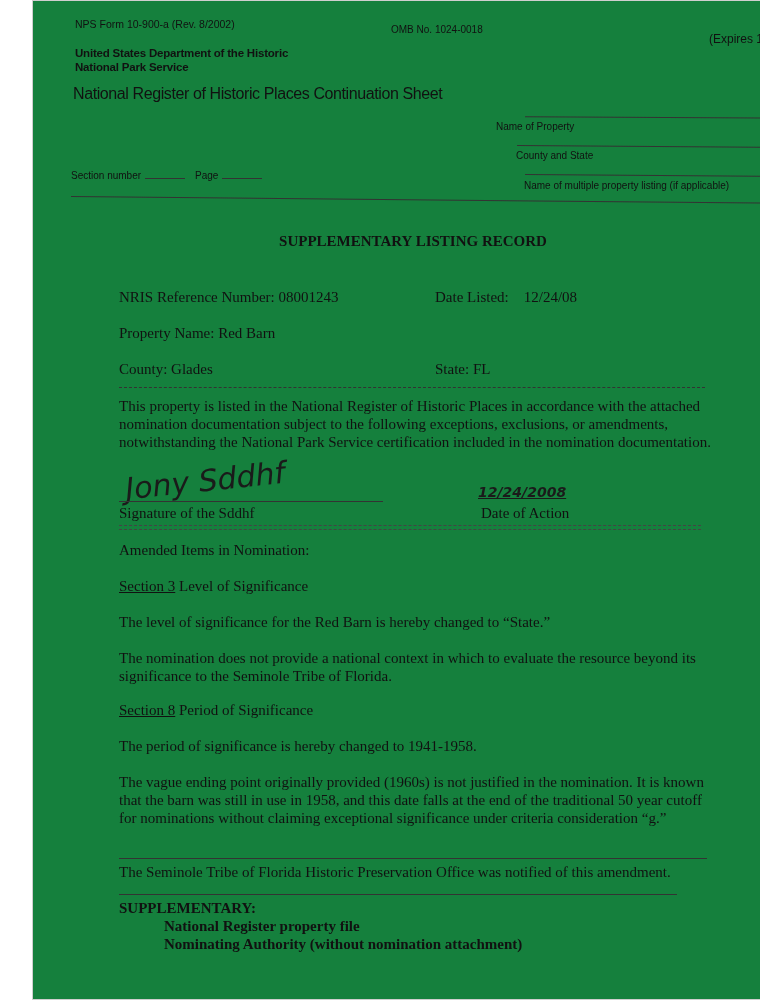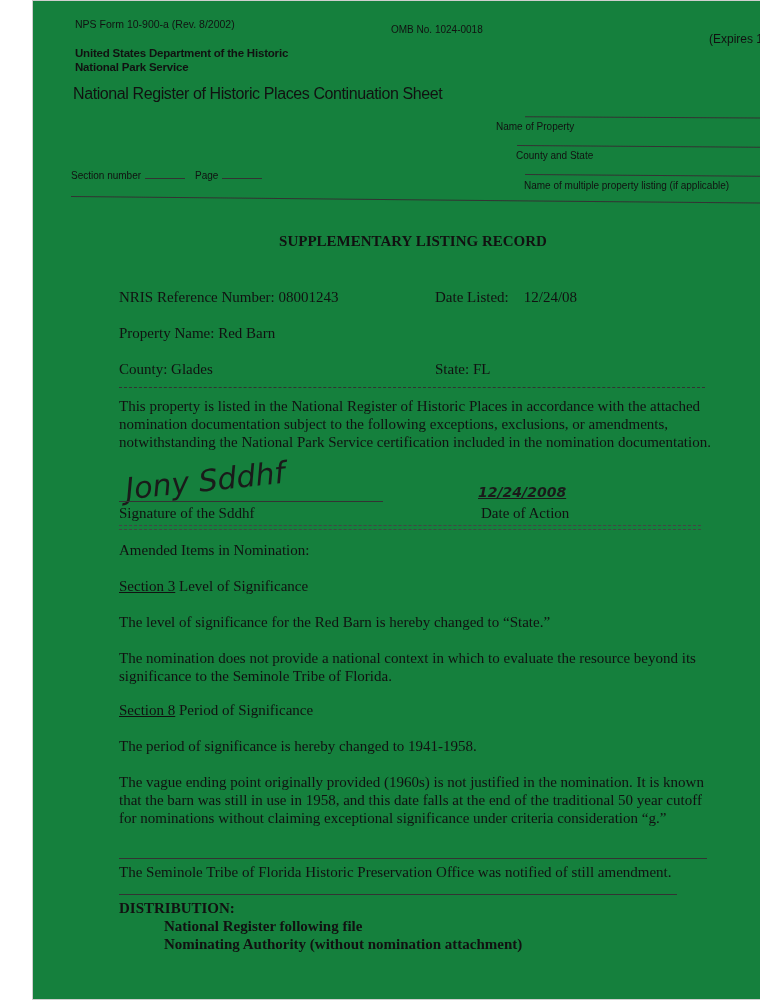--- a/index.html
+++ b/index.html
@@ -97,20 +97,20 @@
   <div class="para serif body-txt" style="top:648px;">The nomination does not provide a national context in which to evaluate the resource beyond its significance to the Seminole Tribe of Florida.</div>
   <div class="para serif body-txt" style="top:612px;">The level of significance for the Red Barn is hereby changed to “State.”</div>
 
   <div class="abs serif body-txt" style="left:86px; top:700px;">
     <span class="u">Section 8</span><span> Period of Significance</span>
   </div>
   <div class="para serif body-txt" style="top:736px;">The period of significance is hereby changed to 1941-1958.</div>
   <div class="para serif body-txt" style="top:772px; width:590px;">The vague ending point originally provided (1960s) is not justified in the nomination.  It is known that the barn was still in use in 1958, and this date falls at the end of the traditional 50 year cutoff for nominations without claiming exceptional significance under criteria consideration “g.”</div>
 
   <div class="rline" style="left:86px; top:857px; width:588px;"></div>
-  <div class="abs serif body-txt" style="left:86px; top:862px;">The Seminole Tribe of Florida Historic Preservation Office was notified of still amendment.</div>
+  <div class="abs serif body-txt" style="left:86px; top:862px;">The Seminole Tribe of Florida Historic Preservation Office was notified of this amendment.</div>
   <div class="rline" style="left:86px; top:893px; width:558px;"></div>
 
-  <div class="abs serif dist" style="left:86px; top:898px;">DISTRIBUTION:</div>
-  <div class="abs serif dist" style="left:131px; top:916px;">National Register following file</div>
+  <div class="abs serif dist" style="left:86px; top:898px;">SUPPLEMENTARY:</div>
+  <div class="abs serif dist" style="left:131px; top:916px;">National Register property file</div>
   <div class="abs serif dist" style="left:131px; top:934px;">Nominating Authority (without nomination attachment)</div>
 
 </div>
 
 </body></html>

